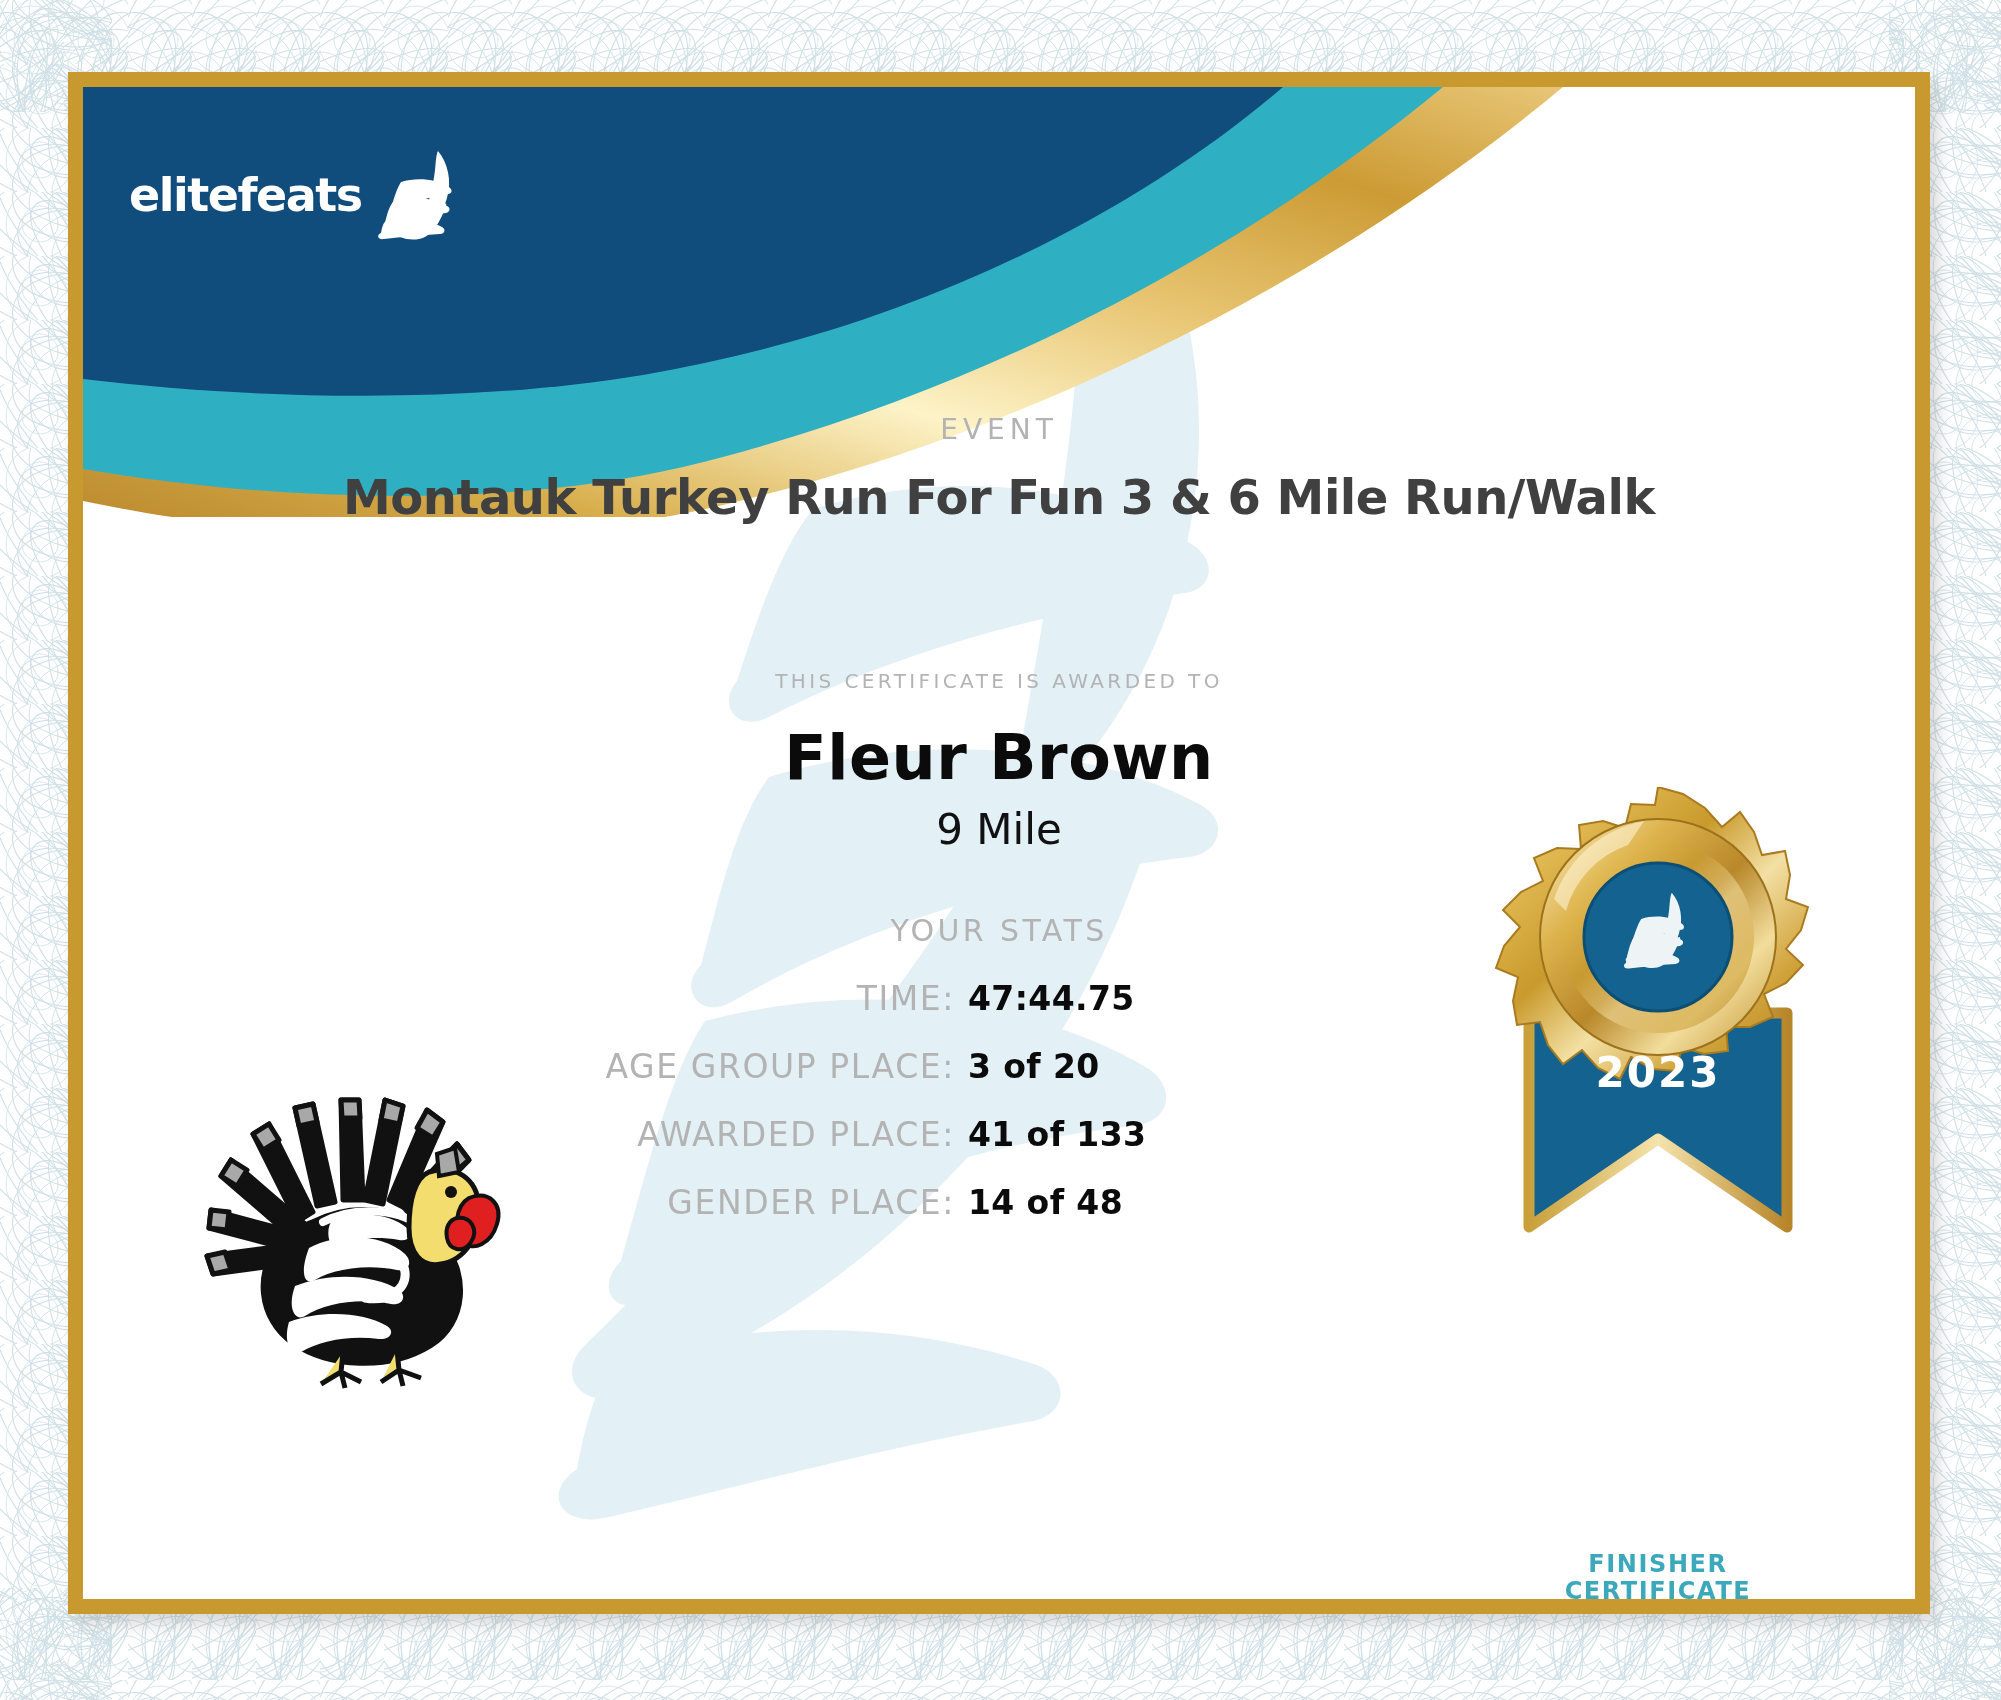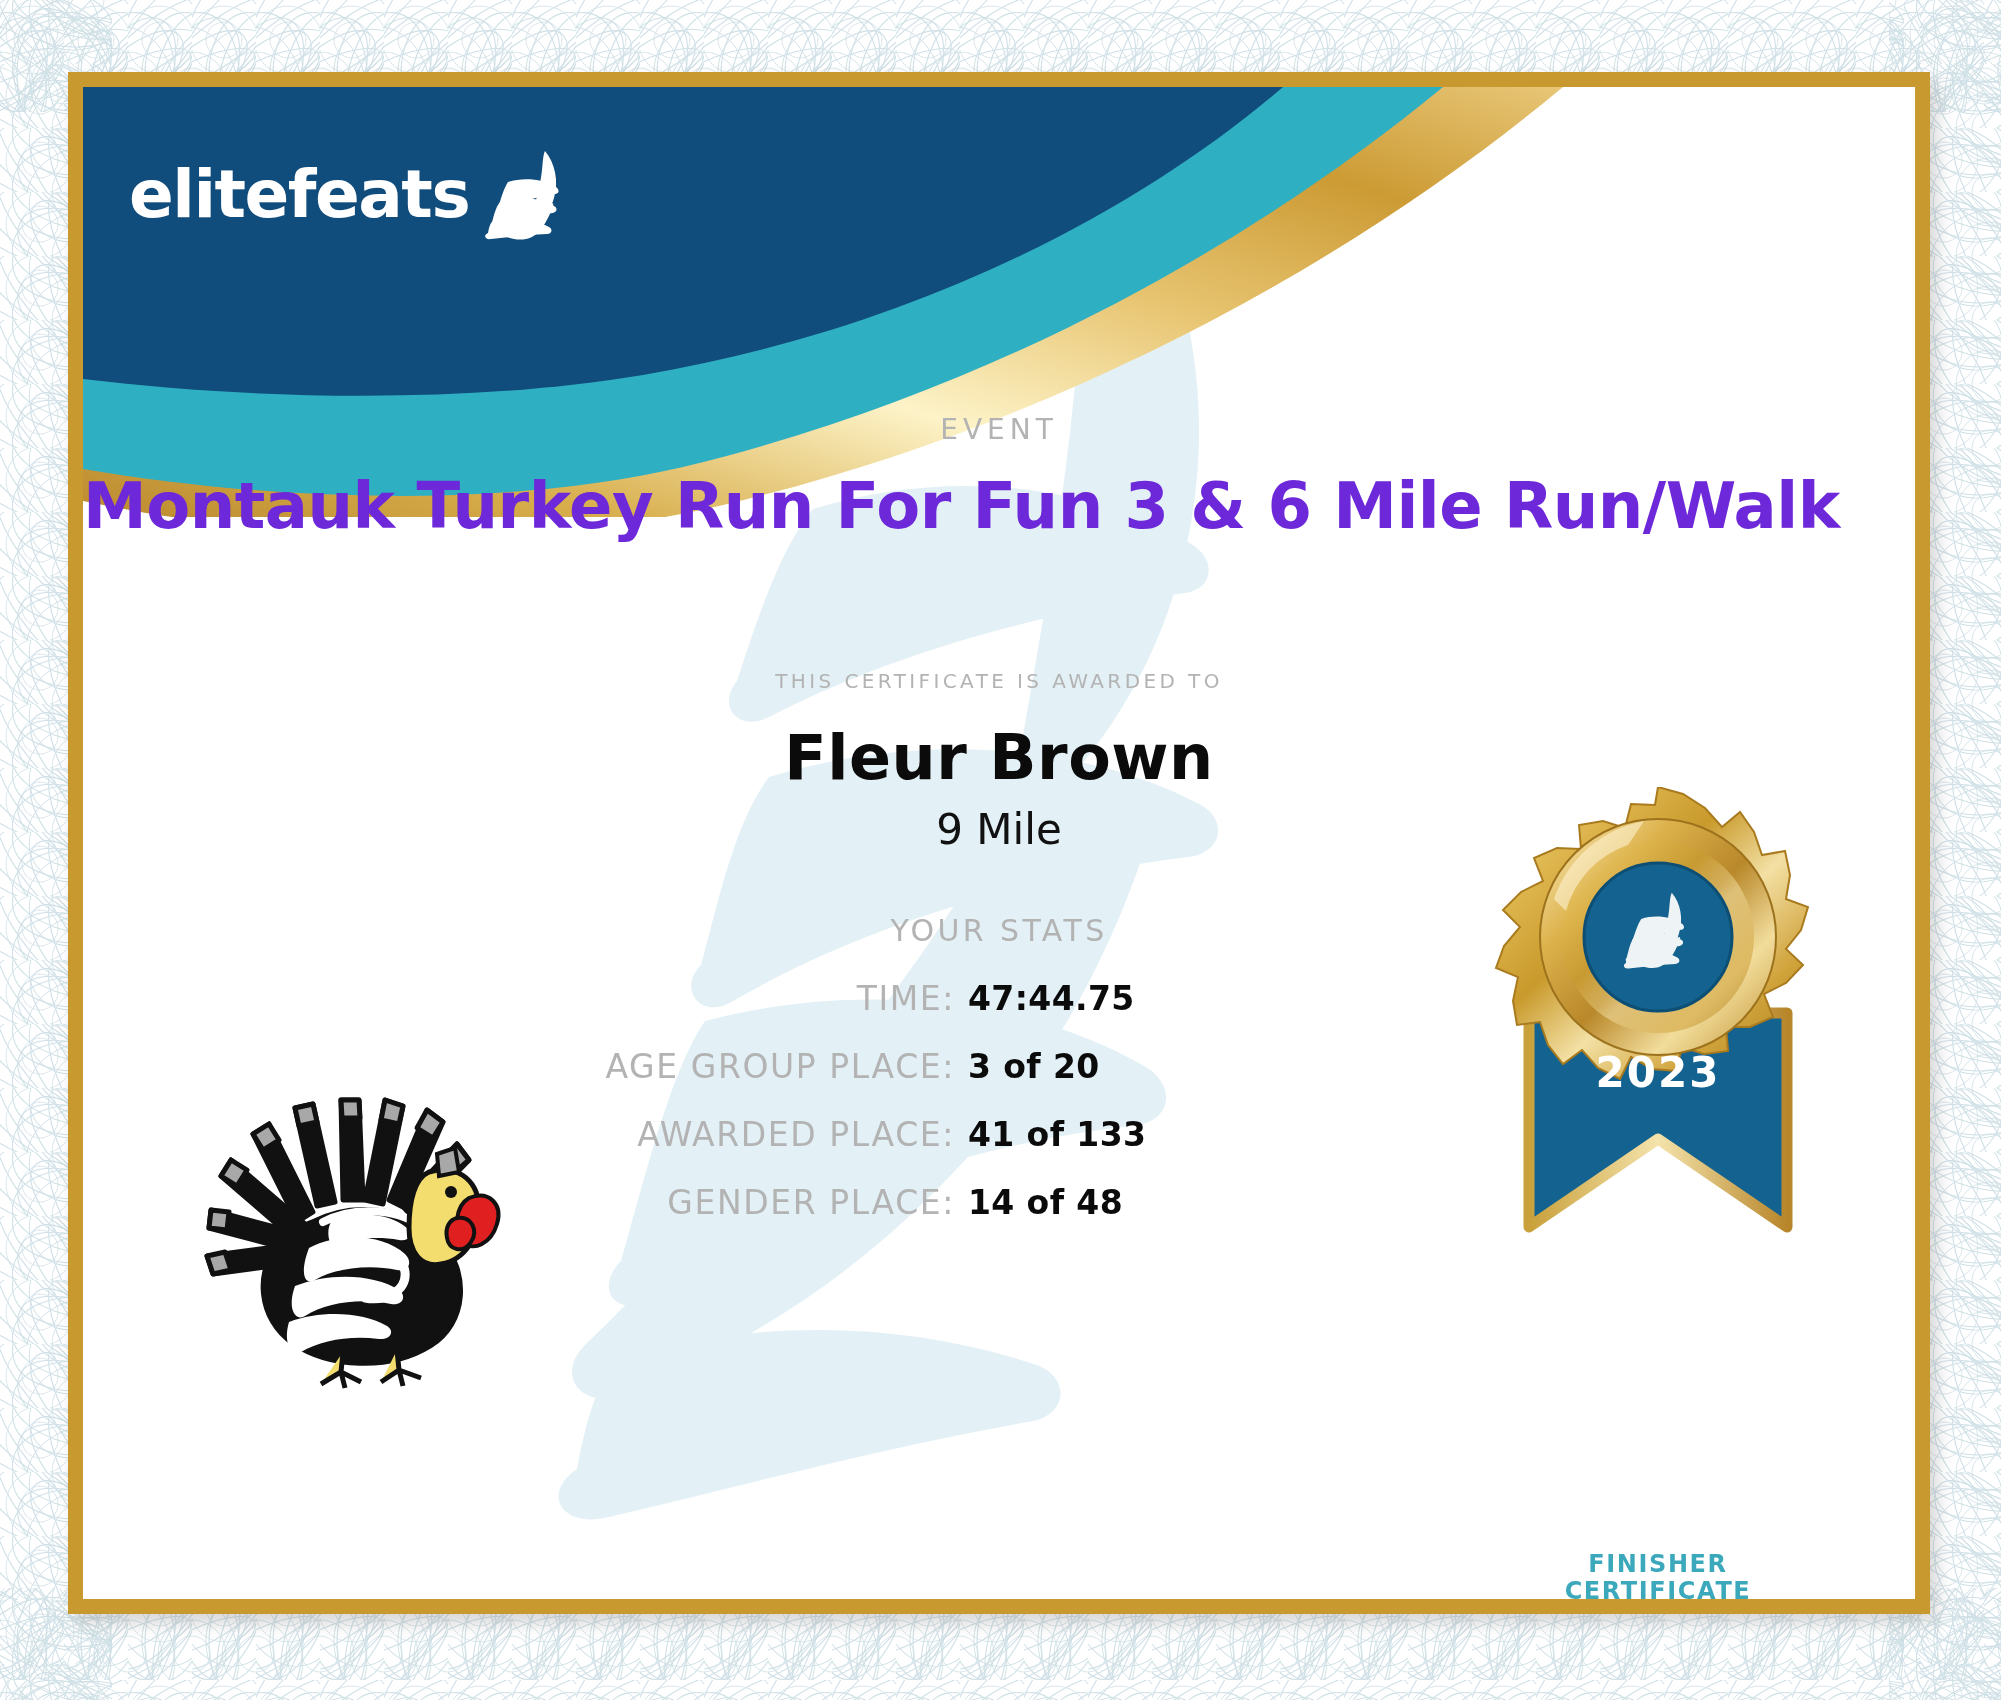--- a/index.html
+++ b/index.html
@@ -75,21 +75,21 @@
     position: absolute;
     left: 46px;
     top: 62px;
     z-index: 6;
     display: flex;
     align-items: center;
     gap: 6px;
   }
   #logo-word {
     color: #ffffff;
-    font-size: 66px;
+    font-size: 46px;
     font-weight: 700;
     letter-spacing: -1.5px;
     line-height: 1;
     font-family: "DejaVu Sans", sans-serif;
   }
   #logo-mark { display: block; }
 
   
   #content {
     position: relative;
@@ -109,23 +109,23 @@
     white-space: nowrap;
   }
   #event-kicker  { top: 326px;  font-size: 28px; letter-spacing: 5px; }
   #awarded-kicker{ top: 582px;  font-size: 20px; letter-spacing: 3.4px; }
   #stats-kicker  { top: 826px;  font-size: 30px; letter-spacing: 3.4px; }
 
   #event-title {
     position: absolute;
     top: 382px;
     width: 100%;
-    text-align: left;
-    color: #6d28d9;
-    font-size: 64px;
+    text-align: center;
+    color: #404040;
+    font-size: 48px;
     font-weight: 700;
     letter-spacing: -0.5px;
     font-family: "DejaVu Sans", sans-serif;
     white-space: nowrap;
   }
   #recipient-name {
     position: absolute;
     top: 634px;
     width: 100%;
     text-align: center;

